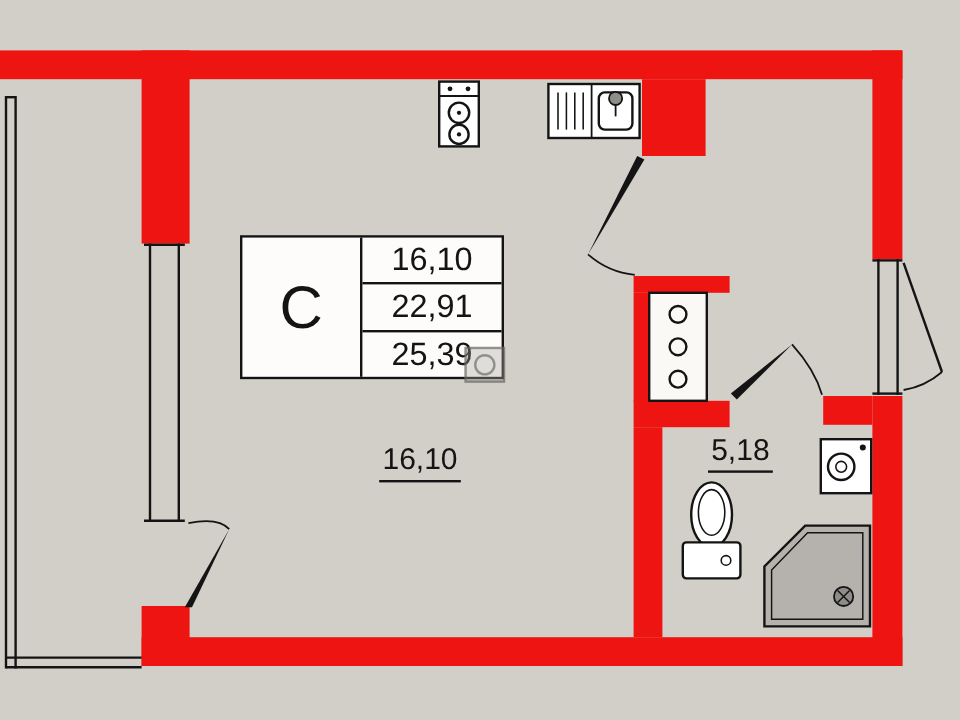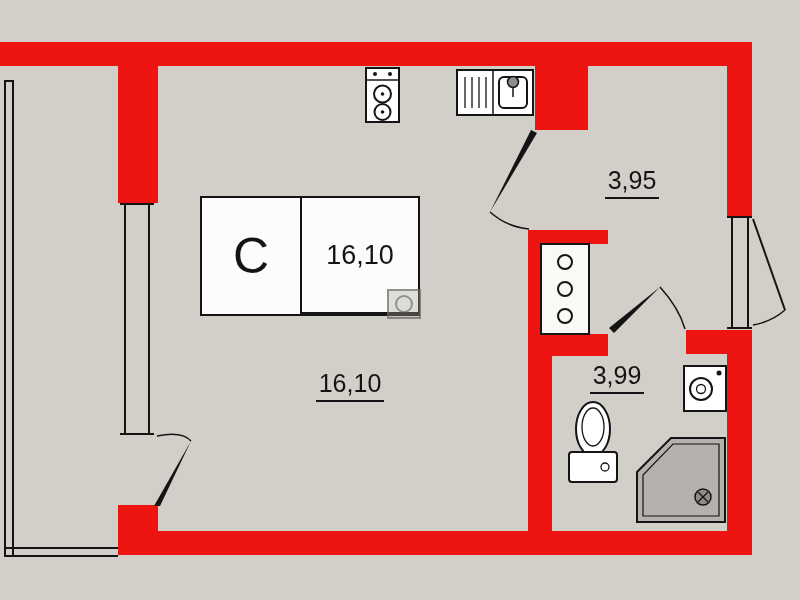--- a/index.html
+++ b/index.html
@@ -152,31 +152,30 @@
       </g>
 
     </g>
   </svg>
 
 
   <div class="lbl" style="left:300px;top:367px;width:100px">
     <span class="ul">16,10</span>
   </div>
 
-  <div class="lbl" style="left:592px;top:164px;width:80px">
-    <span class="ul">3,95</span>
-  </div>
 
   <div class="lbl" style="left:577px;top:359px;width:80px">
-    <span class="ul">3,99</span>
+    <span class="ul">5,18</span>
   </div>
 
   <div id="stamp">
     <div class="t-left">С</div>
     <div class="t-rows">
       <div class="t-row b">16,10</div>
+      <div class="t-row b">22,91</div>
+      <div class="t-row">25,39</div>
     </div>
   </div>
   <div id="stamp-icon">
       <div class="emb"></div>
     </div>
 
 </div>
 
 </body></html>

